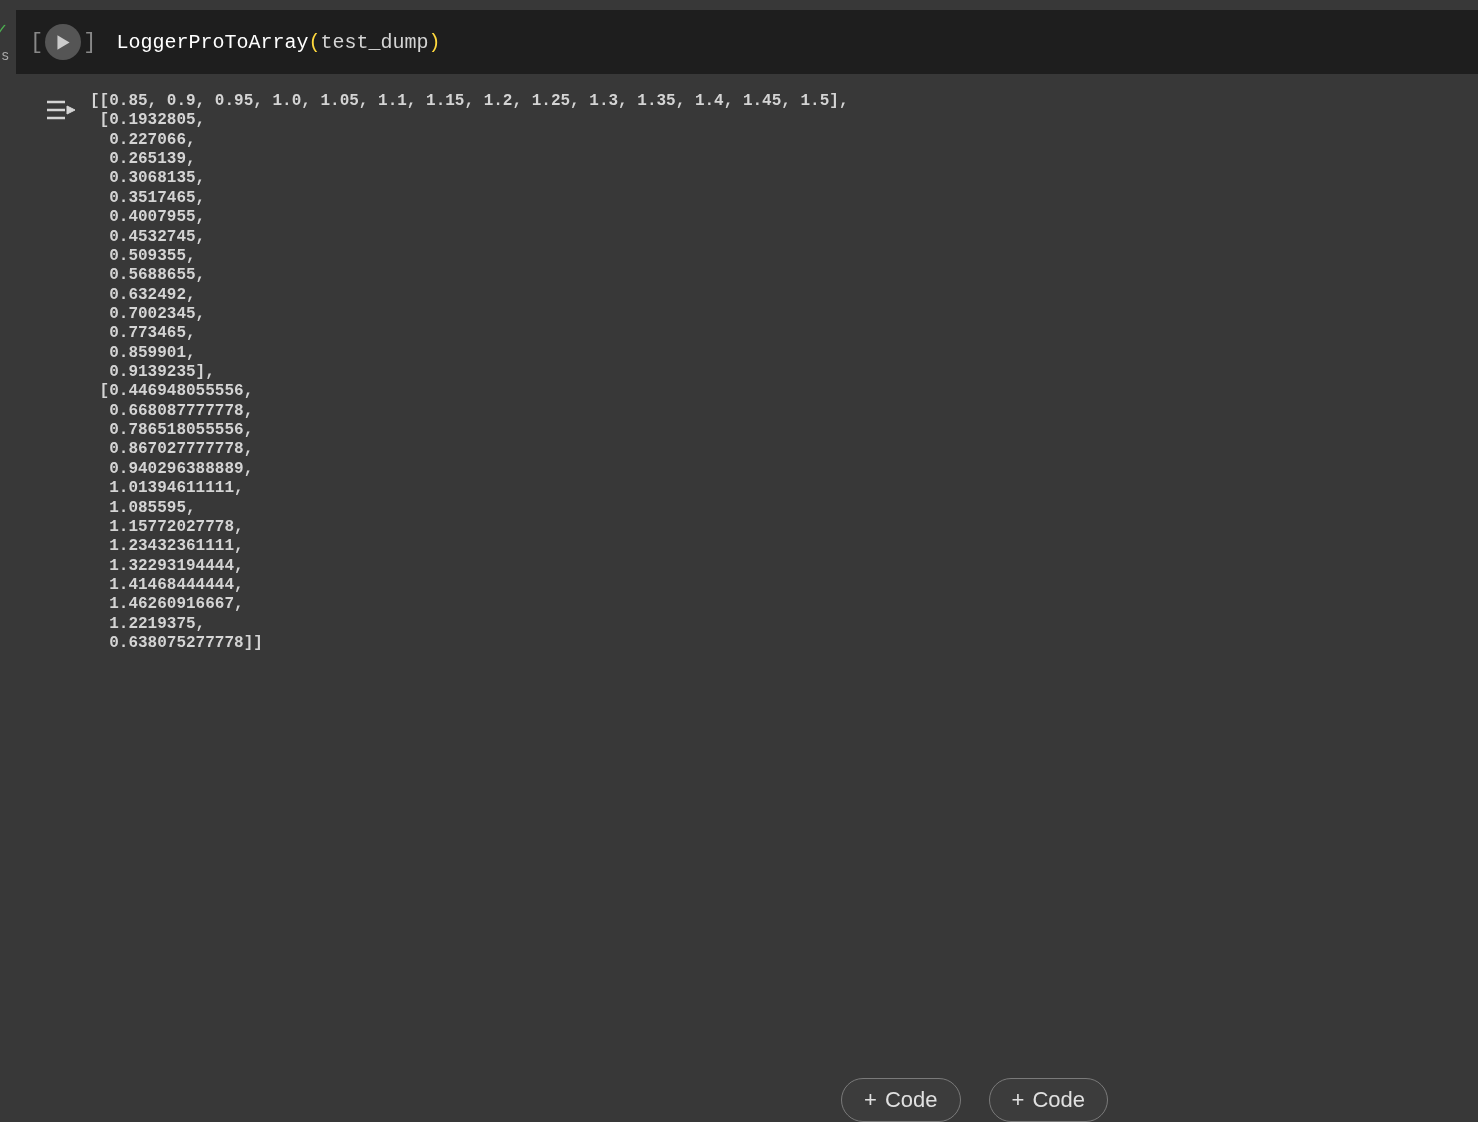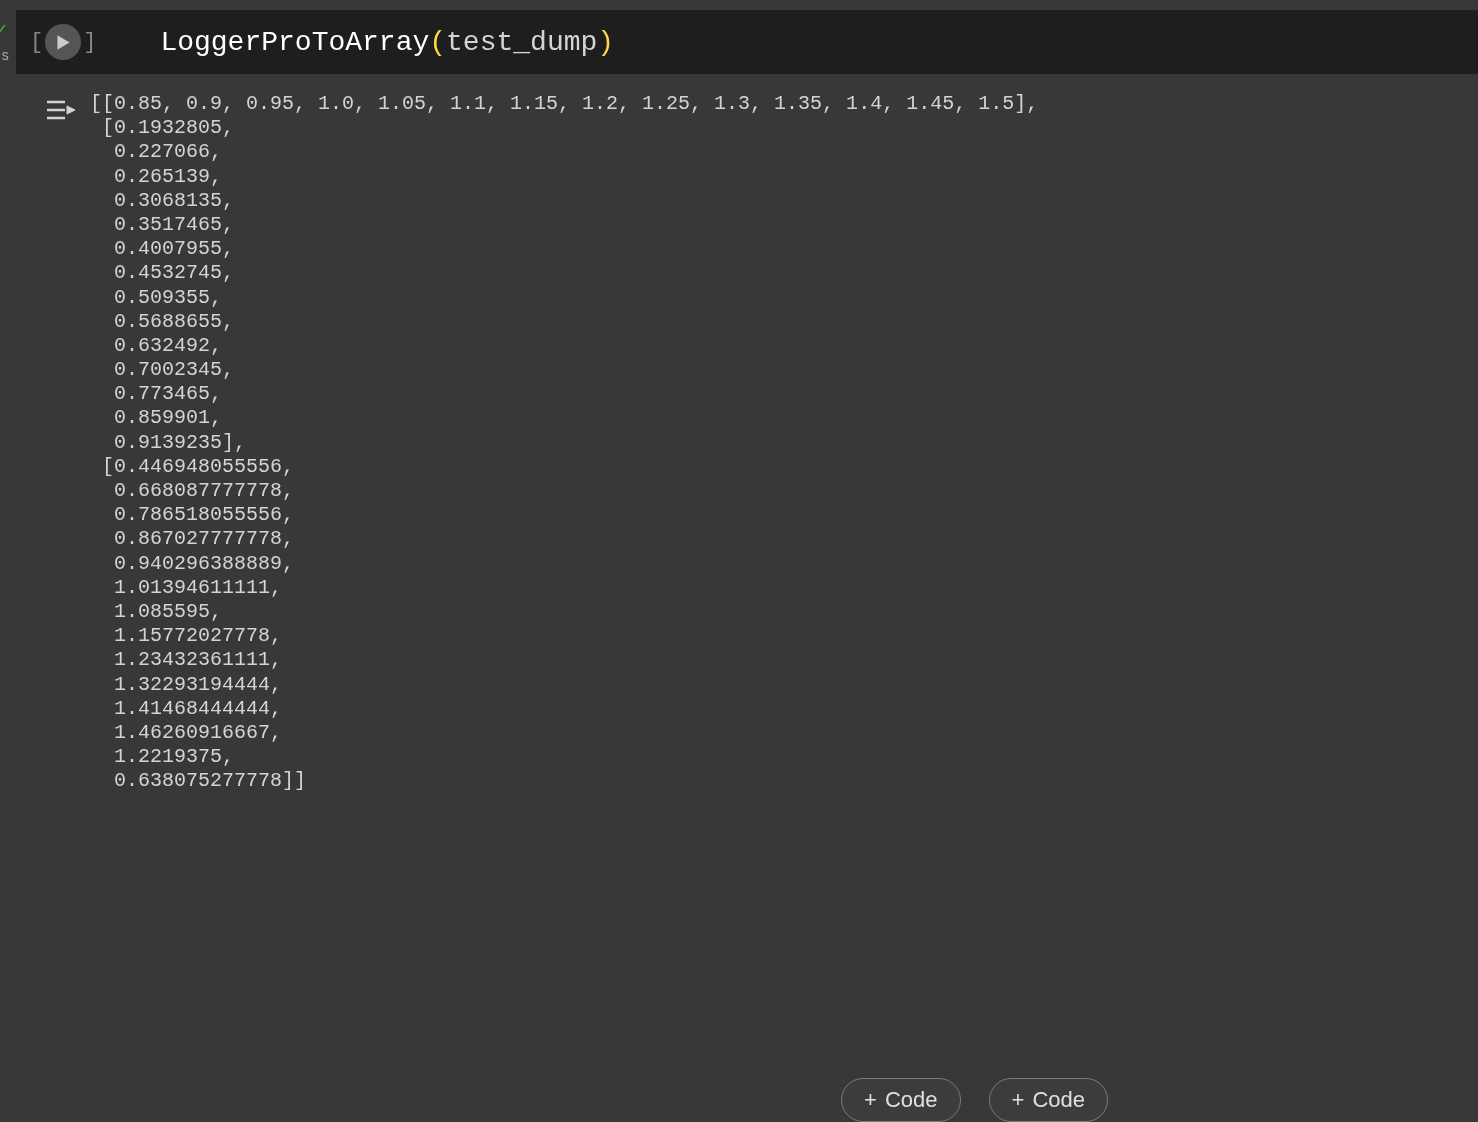--- a/index.html
+++ b/index.html
@@ -68,23 +68,22 @@
       align-items: center;
       justify-content: center;
       cursor: pointer;
       margin: 0 2px;
     }
     .run-button svg {
       fill: #ccc;
     }
     .code-text {
       font-family: 'Courier New', Consolas, Monaco, monospace;
-      font-size: 28px;
+      font-size: 20px;
       white-space: pre;
-      margin-left: 44px;
     }
     .fn-name { color: #fff; }
     .paren { color: #ffd93d; }
     .arg { color: #d4d4d4; }
     .output-area {
       display: flex;
       padding-top: 18px;
       padding-left: 14px;
     }
     .output-gutter {
@@ -93,25 +92,25 @@
       display: flex;
       justify-content: center;
       align-items: flex-start;
     }
     .output-gutter svg {
       stroke: #d4d4d4;
       fill: #d4d4d4;
     }
     .output-text {
       font-family: 'Courier New', Consolas, Monaco, monospace;
-      font-size: 20px;
+      font-size: 16px;
       line-height: 1.21;
       white-space: pre;
       color: #d4d4d4;
-      font-weight: 400;
+      font-weight: 700;
     }
     .bottom-buttons {
       position: fixed;
       bottom: 0;
       right: 370px;
       display: flex;
       gap: 28px;
       padding-bottom: 0;
     }
     .pill-button {

